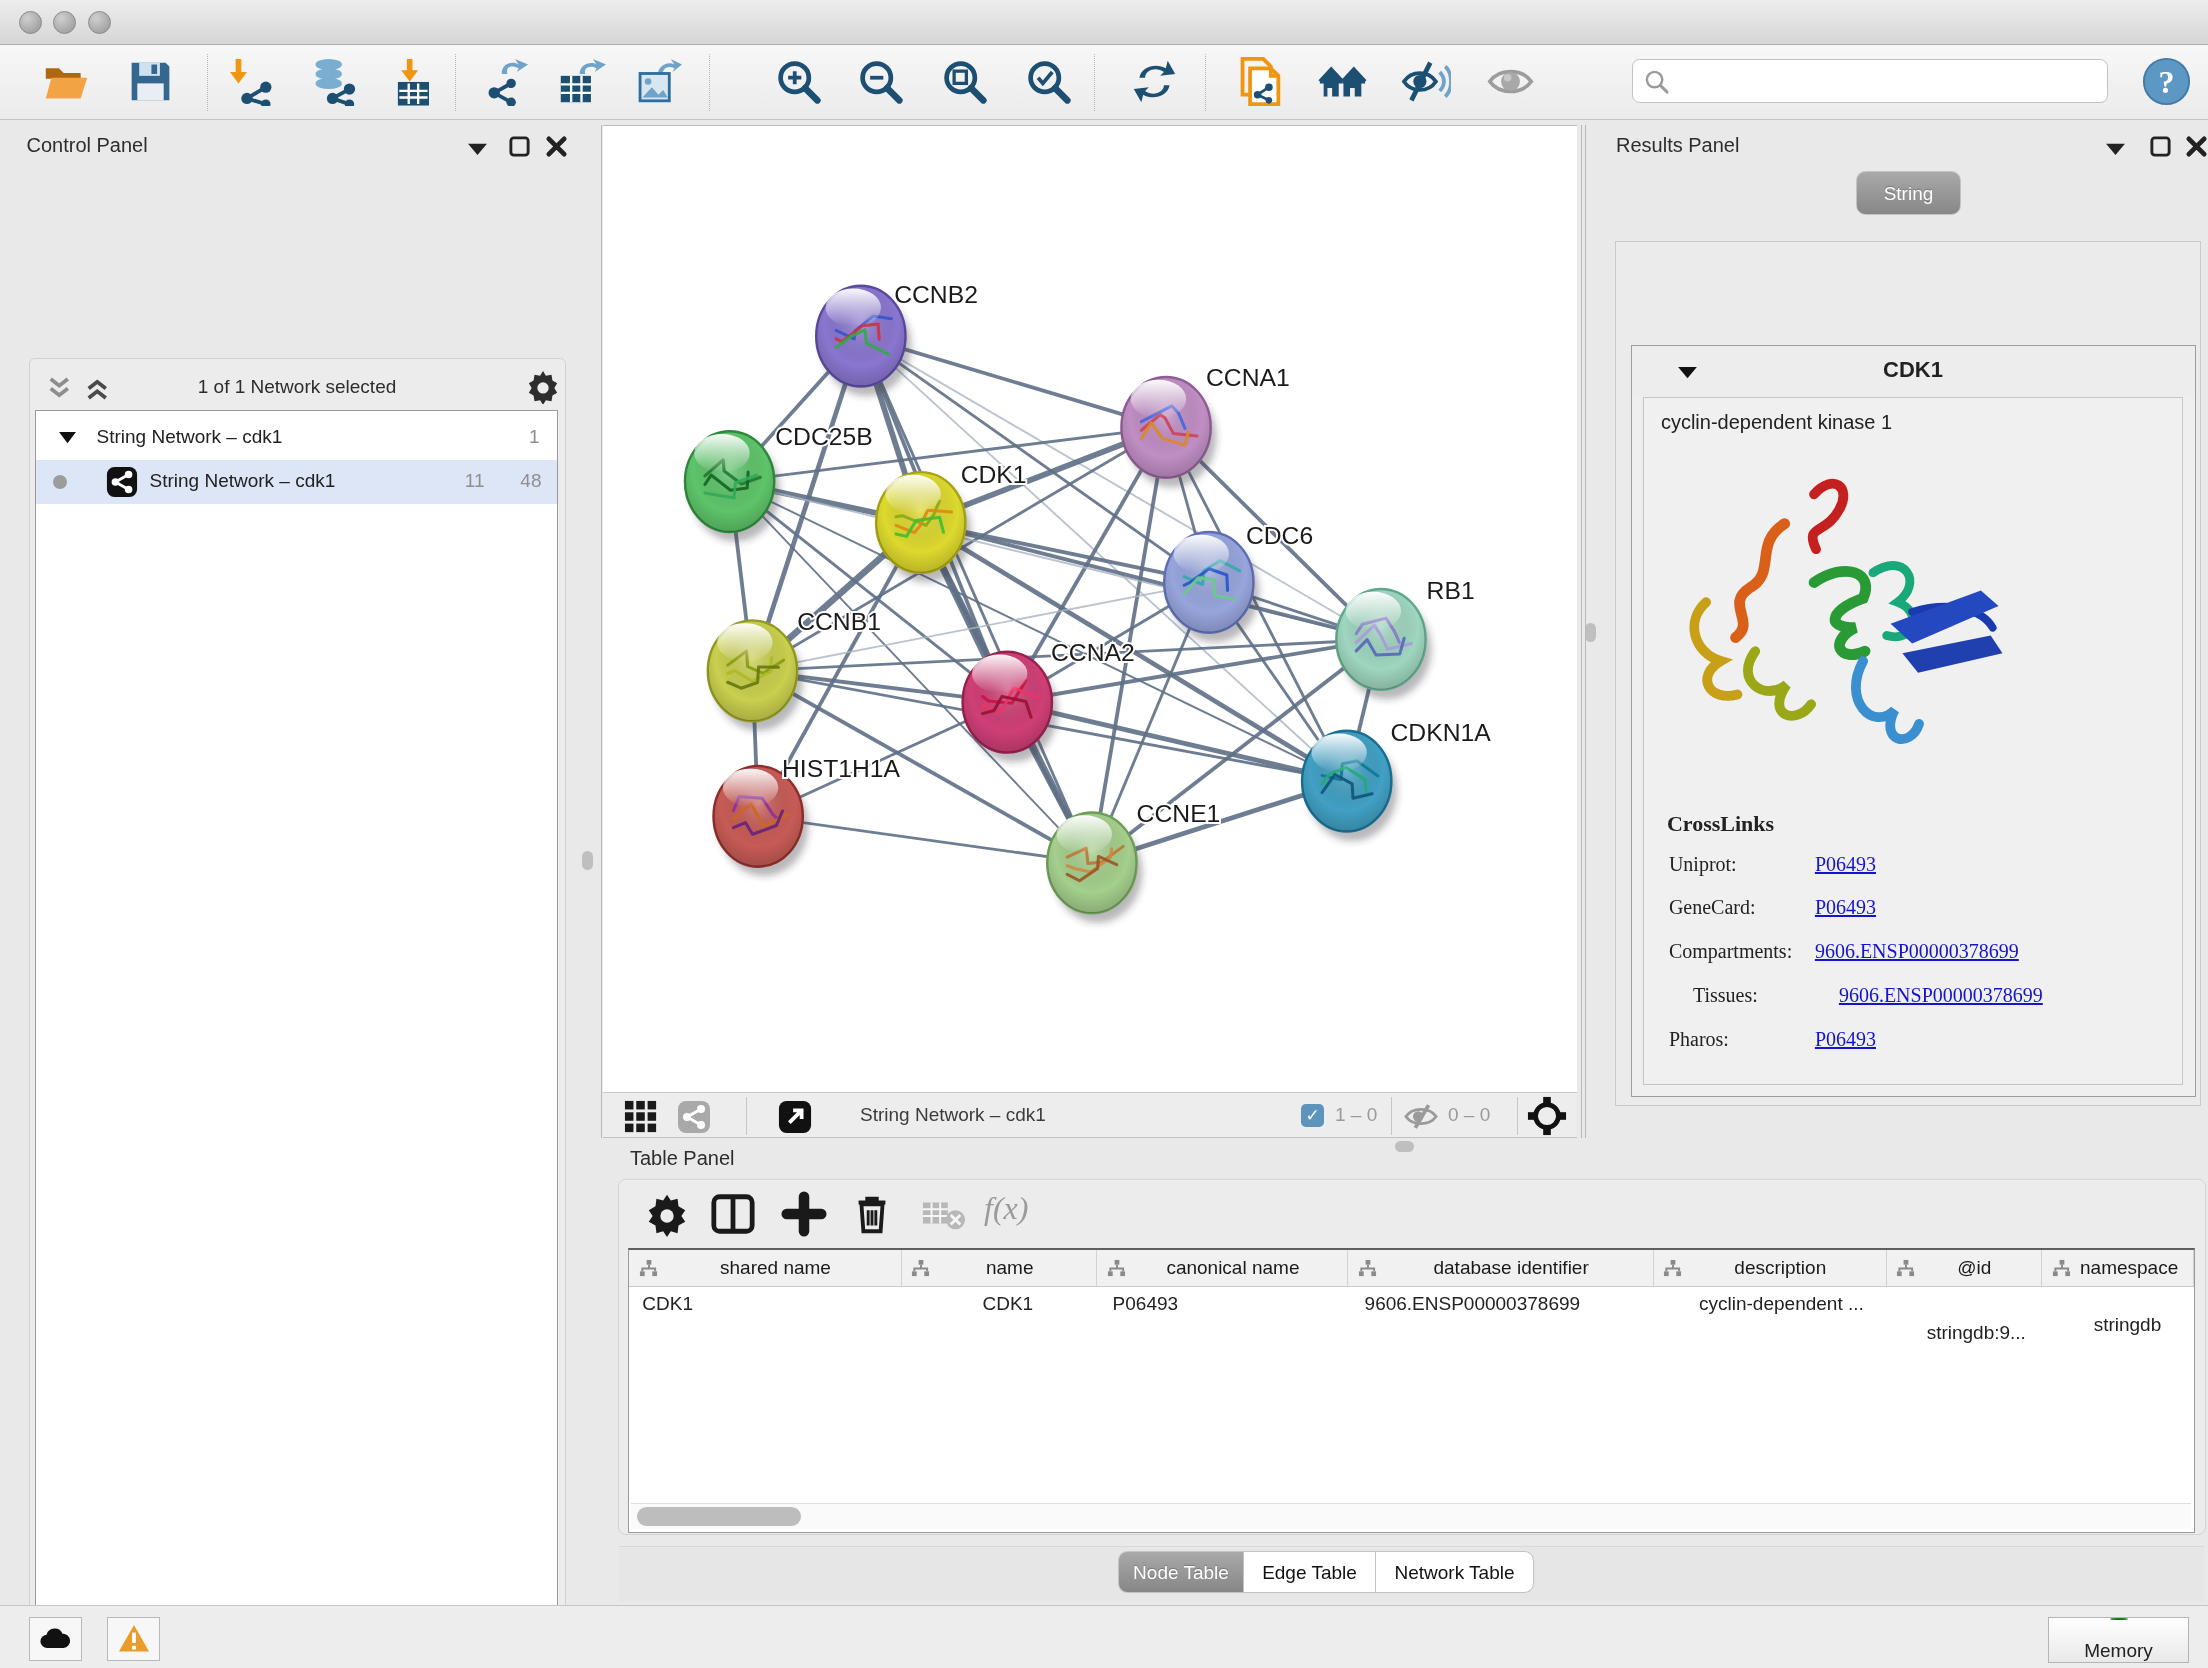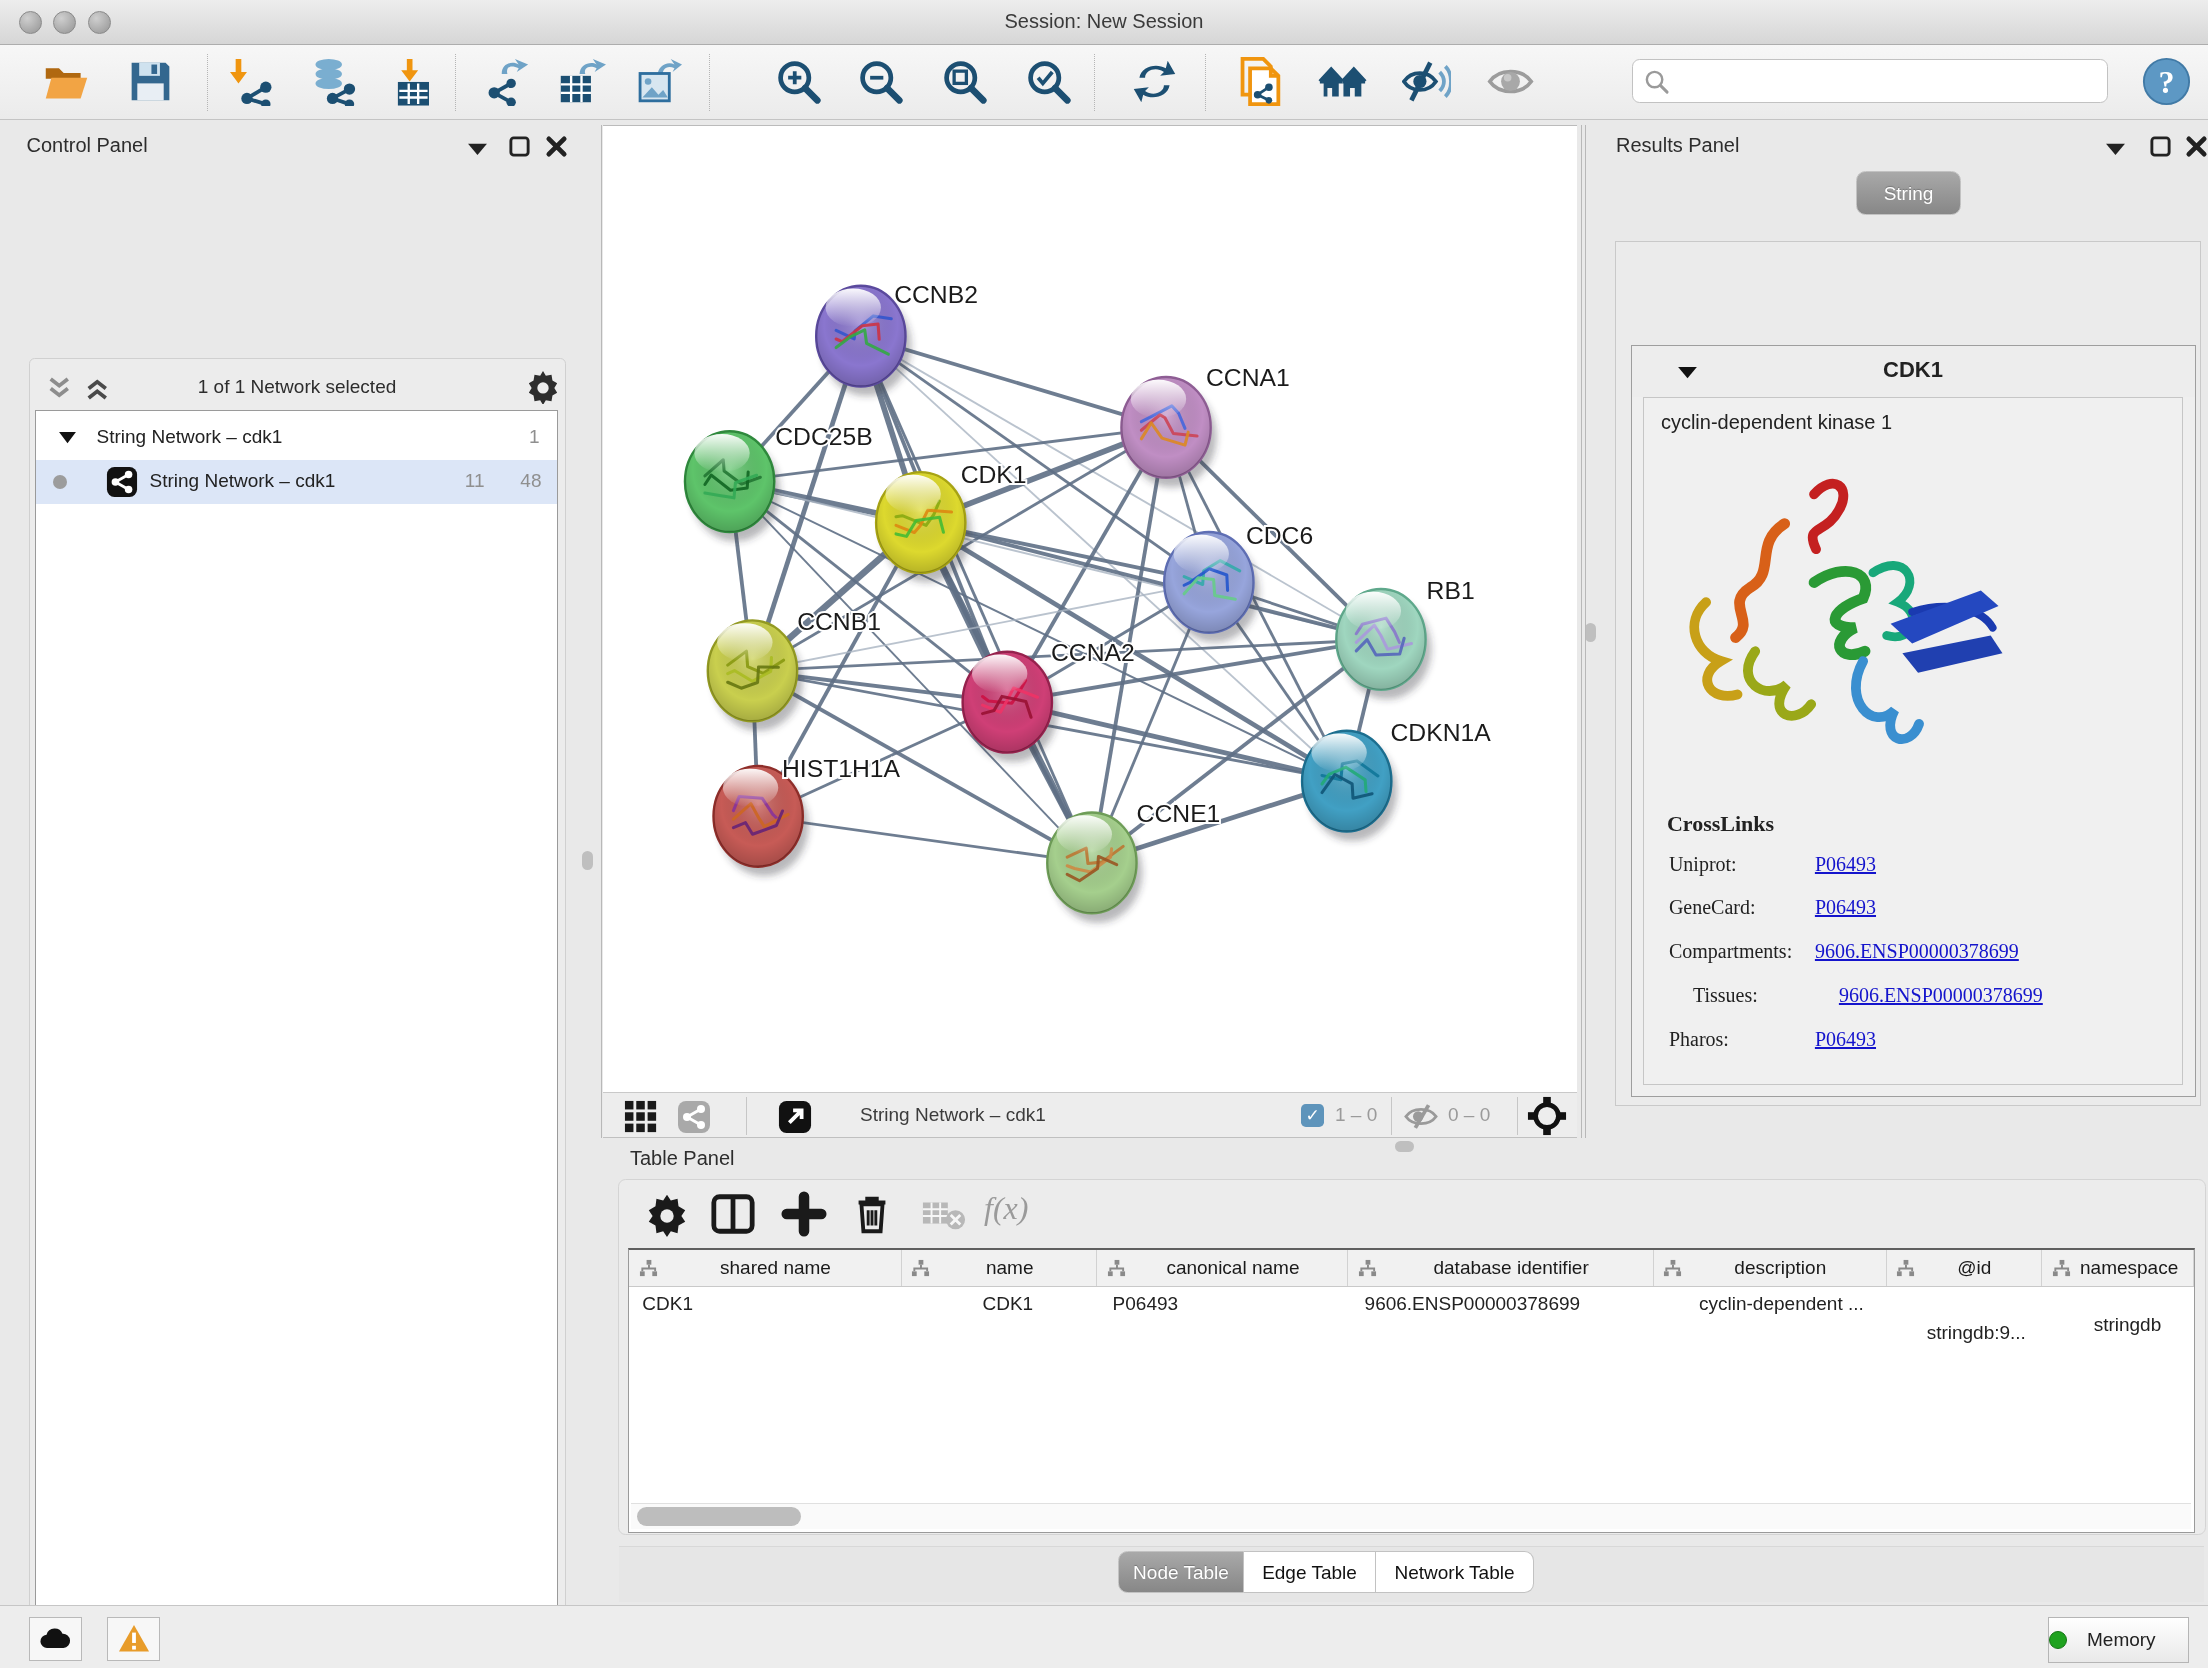--- a/index.html
+++ b/index.html
@@ -70,33 +70,32 @@
   #hscroll{position:absolute;left:1.9px;top:253px;width:1560px;height:25px;background:#fafafa;border-top:1px solid #e0e0e0;}
   #hthumb{position:absolute;left:5.7px;top:2.9px;width:164px;height:19px;border-radius:9.5px;background:#bdbdbd;}
   #bottom-tab-strip{left:619px;top:1546px;width:1585px;height:55px;background:#e6e6e6;border-top:1px solid #d8d8d8;}
   #bottom-tabs{left:1118px;top:1551px;}
   #bottom-tabs .tab{height:42px;line-height:42px;}
   
   #statusbar{left:0;top:1605px;width:2208px;height:63px;background:#ededed;border-top:1px solid #c6c6c6;}
   .sb-btn{top:10.5px;width:53px;height:44px;background:#f7f7f7;border:1px solid #b9b9b9;
     display:flex;align-items:center;justify-content:center;cursor:pointer;box-sizing:border-box;}
   #memory-btn{left:2048px;top:10.5px;width:139px;height:44px;background:linear-gradient(#ffffff,#e9e9e9);
-    border:1px solid #b5b5b5;display:flex;align-items:center;justify-content:flex-start;gap:20px;font-size:19px;cursor:pointer;}
+    border:1px solid #b5b5b5;display:flex;align-items:center;justify-content:center;gap:20px;font-size:19px;cursor:pointer;flex-direction:column;}
   #memory-dot{width:16px;height:16px;border-radius:50%;background:#1fa21f;border:1px solid #157515;}
   .vline{width:0;border-left:1px solid #b8b8b8;}
   svg{display:block;}
 </style>
 </head>
 <body>
 
 <div id="titlebar" class="abs">
   <div class="traffic abs" style="left:19px"></div>
   <div class="traffic abs" style="left:53px"></div>
   <div class="traffic abs" style="left:88px"></div>
-  <div id="win-title" class="abs">Session: New Session</div>
 </div>
 
 <div id="toolbar" class="abs">
 
   <svg class="tbi abs" style="left:42px" viewBox="0 0 52 52">
     <path d="M4 12 h14 l5 5 h18 v6 H4z" fill="#b06810"></path>
     <path d="M4 44 L10 22 h38 L41 44z" fill="#f2a444"></path>
   </svg>
 
   <svg class="tbi abs" style="left:126px" viewBox="0 0 52 52">

